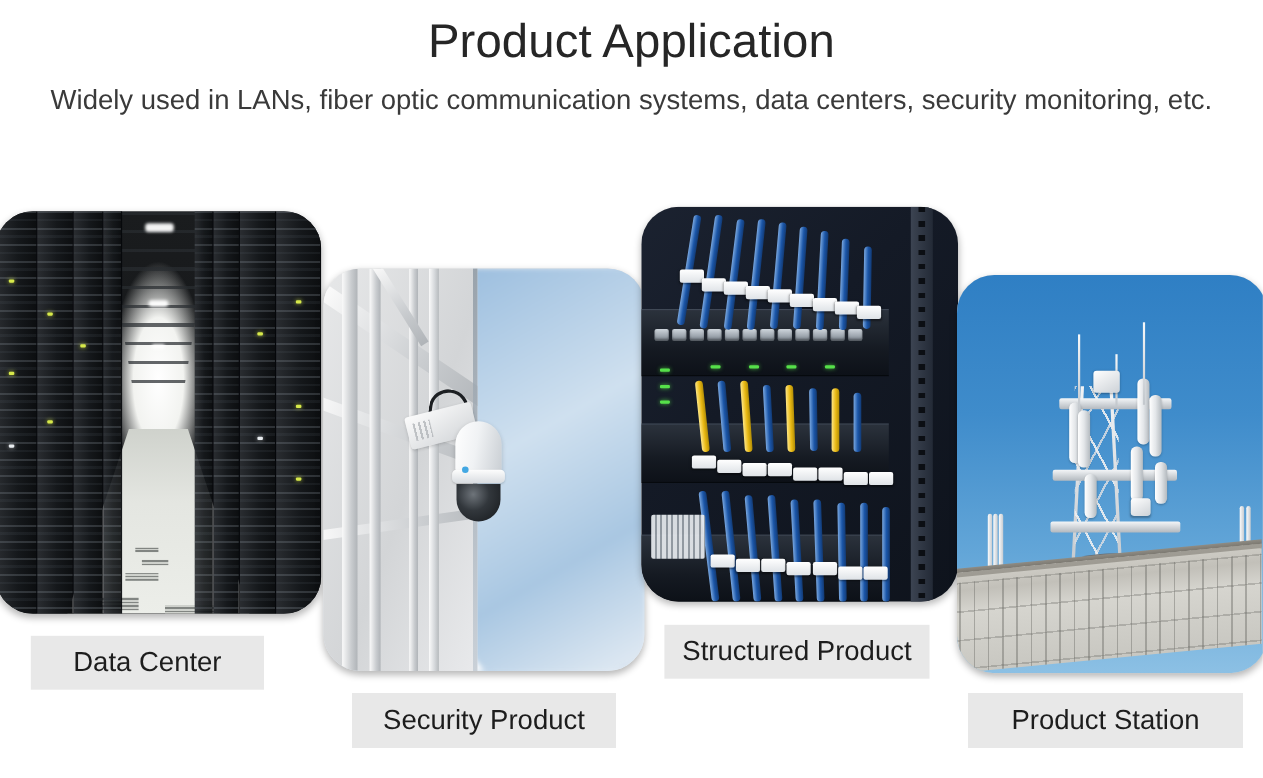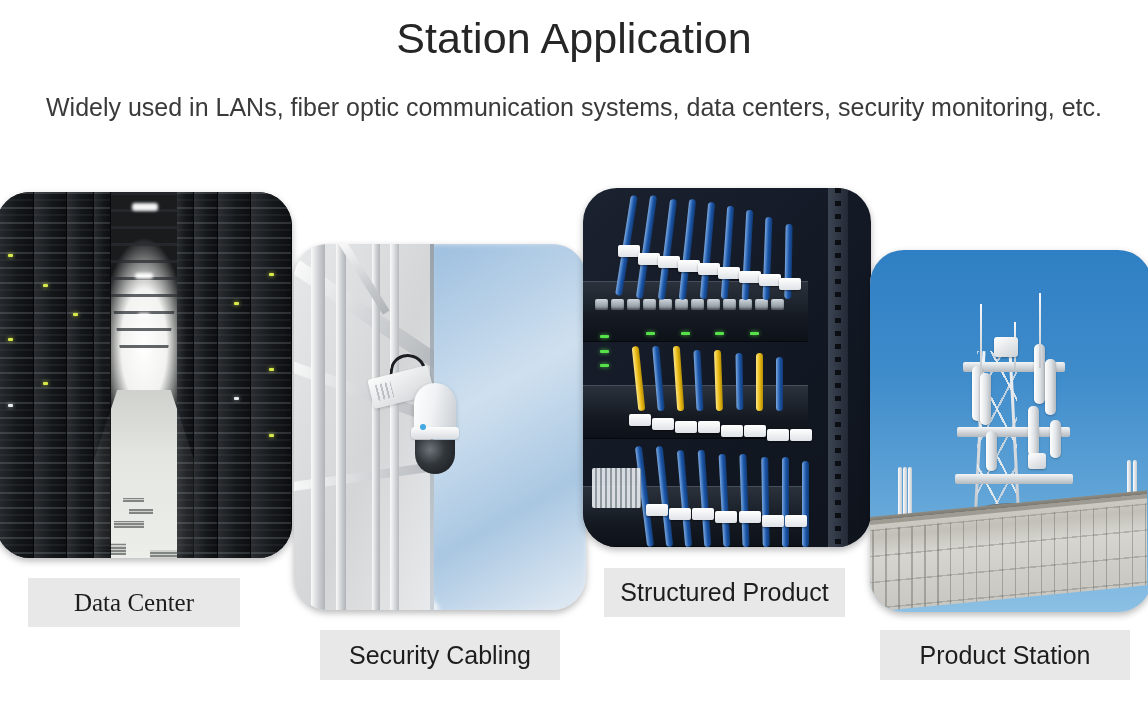--- a/index.html
+++ b/index.html
@@ -25,21 +25,21 @@
     width: 1148px;
     text-align: center;
     font-size: 43px;
     font-weight: 400;
     color: #262626;
     letter-spacing: 0.1px;
     line-height: 1.15;
   }
   .page-subtitle {
     position: absolute;
-    left: 0; top: 92px;
+    left: 0; top: 76px;
     width: 1148px;
     text-align: center;
     font-size: 25px;
     font-weight: 400;
     color: #3a3a3a;
     line-height: 1.2;
   }
 
   
   .card {
@@ -315,31 +315,31 @@
   }
   .tc-sidemast {
     position: absolute; bottom: 18%; width: 14px; height: 22%;
   }
   .tc-sidemast span {
     position: absolute; top: 0; bottom: 0; width: 4px; border-radius: 2px;
     background: linear-gradient(90deg,#fbfcfd,#c6cbd0);
   }
 
   
-  #caption-data-center      { left: 28px;  top: 578px; width: 212px; height: 49px; font-family: Liberation Serif, serif; }
+  #caption-data-center      { left: 28px;  top: 578px; width: 212px; height: 49px; }
   #caption-security         { left: 320px; top: 630px; width: 240px; height: 50px; }
   #caption-cabling          { left: 604px; top: 568px; width: 241px; height: 49px; }
   #caption-telecom          { left: 880px; top: 630px; width: 250px; height: 50px; }
 </style>
 </head>
 <body>
 
 <div id="page">
 
-  <div class="page-title">Station Application</div>
+  <div class="page-title">Product Application</div>
 
   <div class="page-subtitle">Widely used in LANs, fiber optic communication systems, data centers, security monitoring, etc.</div>
 
   <div class="card" id="card-data-center">
     <div class="photo">
       <div class="dc-bg"></div>
       <div class="dc-ceiling"></div>
       <div class="dc-floor">
         <div class="dc-tile dc-t1"></div>
         <div class="dc-tile dc-t2"></div>
@@ -394,21 +394,21 @@
       <div class="sec-mullion"></div>
       <div class="sec-pole"></div>
       <div class="sec-cable"></div>
       <div class="sec-bracket"></div>
       <div class="sec-cam-body"></div>
       <div class="sec-cam-ring"></div>
       <div class="sec-cam-dome"></div>
       <div class="sec-cam-dot"></div>
     </div>
   </div>
-  <div class="caption" id="caption-security">Security Cabling</div>
+  <div class="caption" id="caption-security">Security Product</div>
 
   <div class="card" id="card-cabling">
     <div class="photo">
       <div class="cb-bg"></div>
       <div class="cb-rail"></div>
 
       <div class="cb-shelf" style="top:26%;height:17%;"></div>
       <div class="cb-shelf" style="top:55%;height:15%;"></div>
       <div class="cb-shelf" style="top:83%;height:17%;"></div>
 

